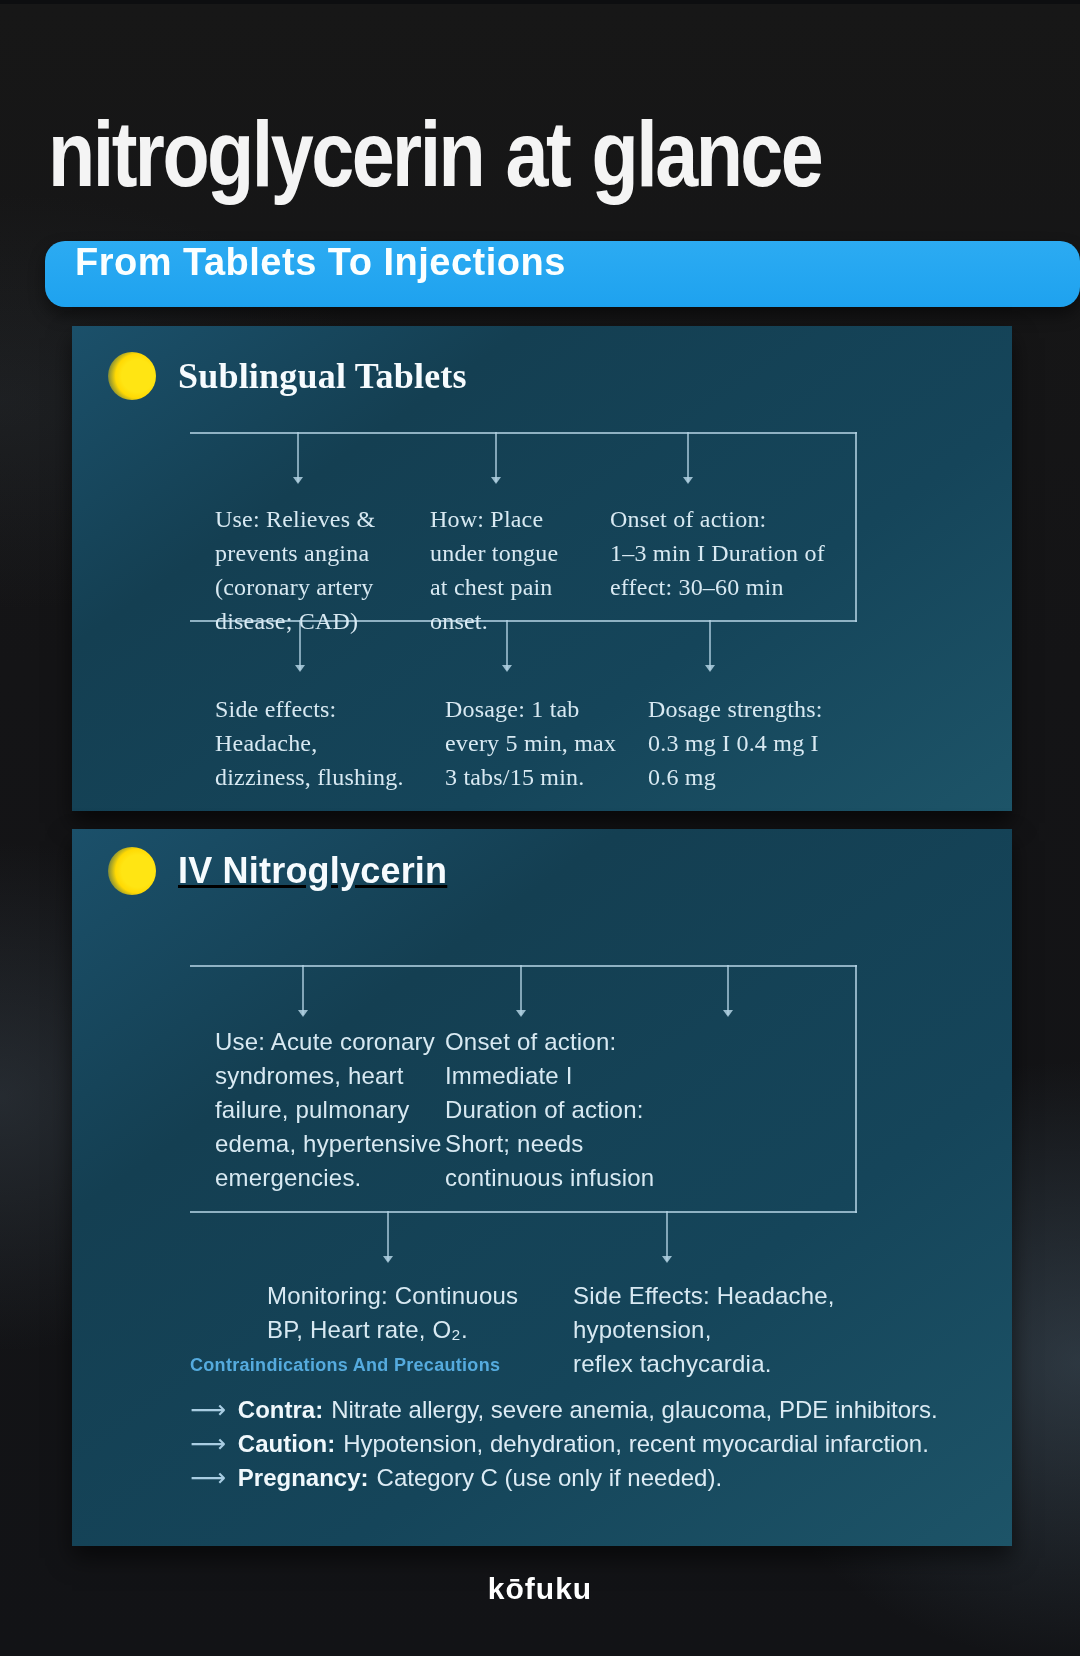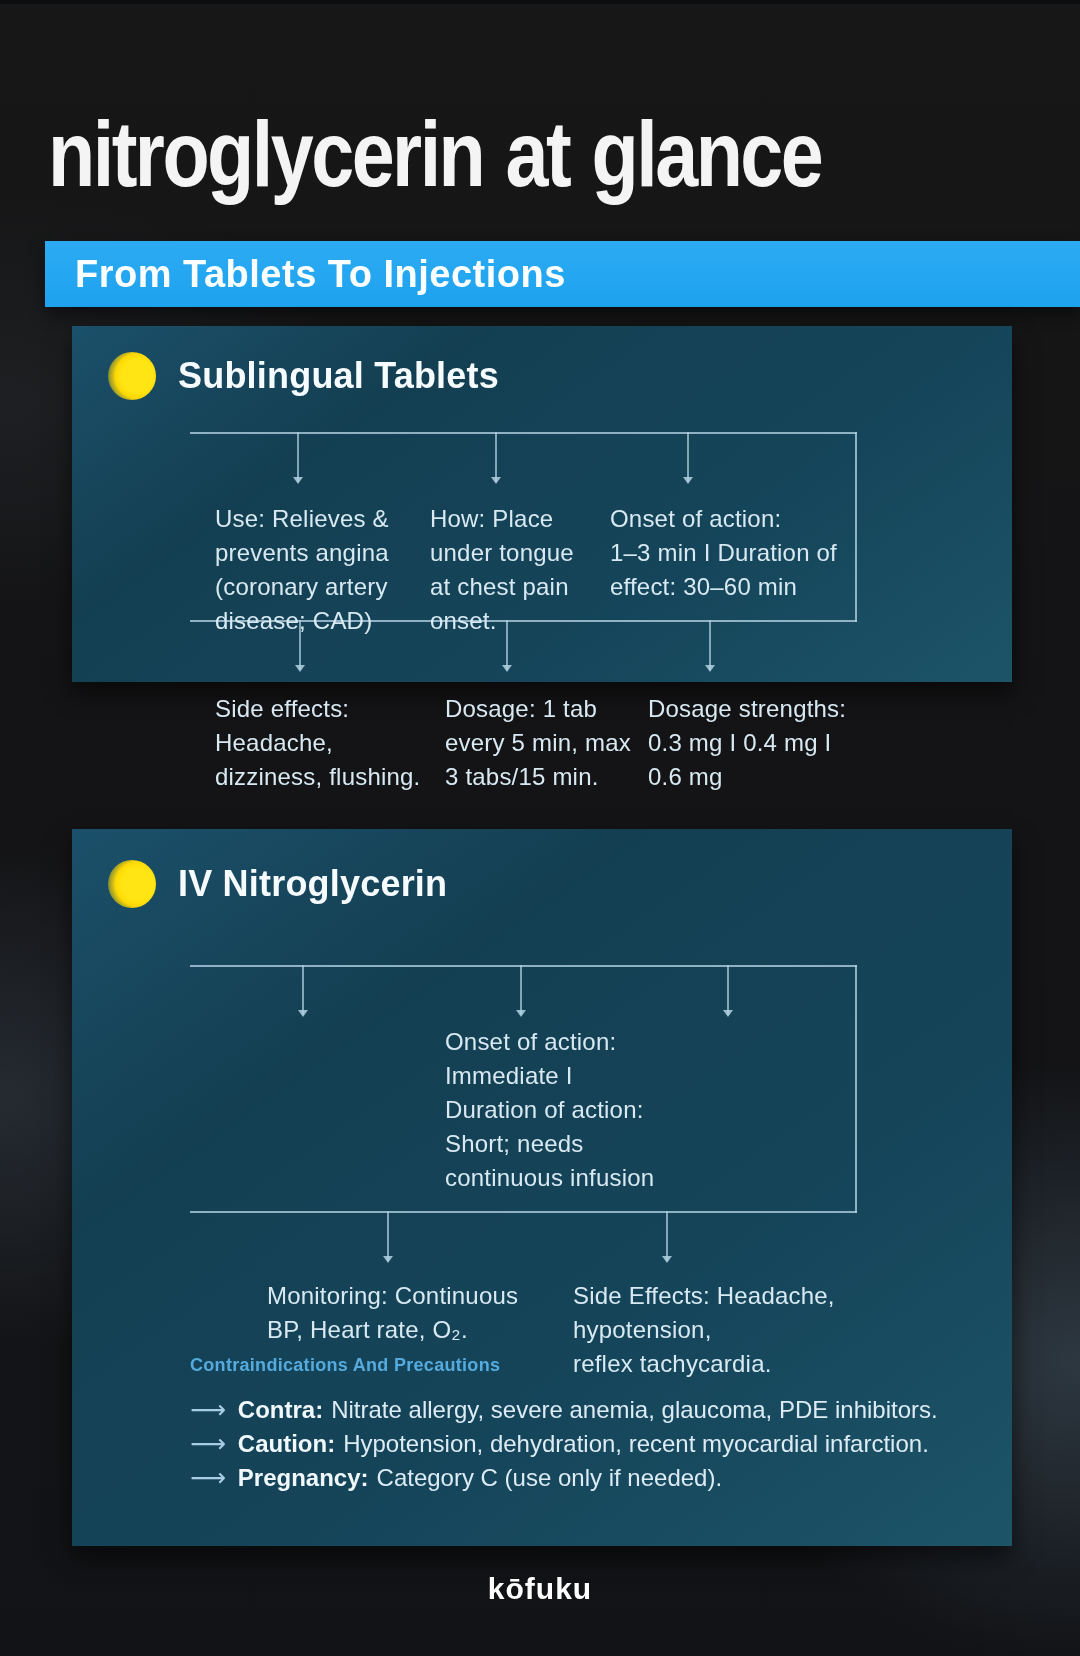--- a/index.html
+++ b/index.html
@@ -19,37 +19,37 @@
   .title{
     position:absolute;left:48px;top:98px;
     font-size:92px;font-weight:700;color:#f4f4f4;
     letter-spacing:-3px;word-spacing:4px;white-space:nowrap;
     transform:scaleX(0.84);transform-origin:left top;
   }
   .banner{
     position:absolute;left:45px;top:237px;right:0;height:66px;
     background:linear-gradient(180deg,#2cabf2 0%,#1ea2ef 100%);
     box-shadow:0 8px 16px rgba(0,0,0,0.45);
-    display:flex;align-items:center;
+    display:flex;align-items:flex-start;border-radius:20px;
   }
   .banner span{
     margin-left:30px;font-size:38px;font-weight:700;color:#fbffff;
     letter-spacing:0.5px;
   }
   
   .panel{
     position:absolute;left:72px;width:940px;
     background:linear-gradient(145deg,#1b506a 0%,#143f52 28%,#15455a 66%,#1d5468 100%);
     box-shadow:0 12px 22px rgba(0,0,0,0.55);
   }
-  .panel-1{top:322px;height:356px;}
+  .panel-1{top:322px;height:485px;font-family:Liberation Serif, serif;}
   .panel-2{top:825px;height:717px;}
   .panel-head{position:absolute;left:36px;display:flex;align-items:center;gap:22px;}
   .panel-1 .panel-head{top:26px;}
-  .panel-2 .panel-head{top:31px;}
+  .panel-2 .panel-head{top:18px;text-decoration:underline;}
   .dot{
     width:48px;height:48px;border-radius:50%;
     background:radial-gradient(circle at 62% 50%, #ffe513 0 42%, #ffd903 58%, rgba(255,217,3,0.55) 74%, rgba(255,217,3,0.12) 88%, rgba(255,217,3,0) 96%);
   }
   .panel-head h2{
     margin:0;font-size:36px;font-weight:700;color:#f6fbfe;letter-spacing:0.2px;
   }
   
   .hline,.vline{position:absolute;background:rgba(178,209,226,0.78);}
   .hline{height:2px;left:118px;width:667px;}
@@ -145,20 +145,25 @@
     </div>
 
     <div class="hline top"></div>
     <div class="vline right"></div>
     <div class="hline bottom"></div>
 
     <div class="stem" style="left:230px;top:136px;"></div>
     <div class="stem" style="left:448px;top:136px;"></div>
     <div class="stem" style="left:655px;top:136px;"></div>
 
+    <div class="col" style="left:143px;top:196px;">Use: Acute coronary
+syndromes, heart
+failure, pulmonary
+edema, hypertensive
+emergencies.</div>
     <div class="col" style="left:373px;top:196px;">Onset of action:
 Immediate I
 Duration of action:
 Short; needs
 continuous infusion</div>
 
     <div class="stem" style="left:315px;top:382px;"></div>
     <div class="stem" style="left:594px;top:382px;"></div>
 
     <div class="col" style="left:195px;top:450px;">Monitoring: Continuous

